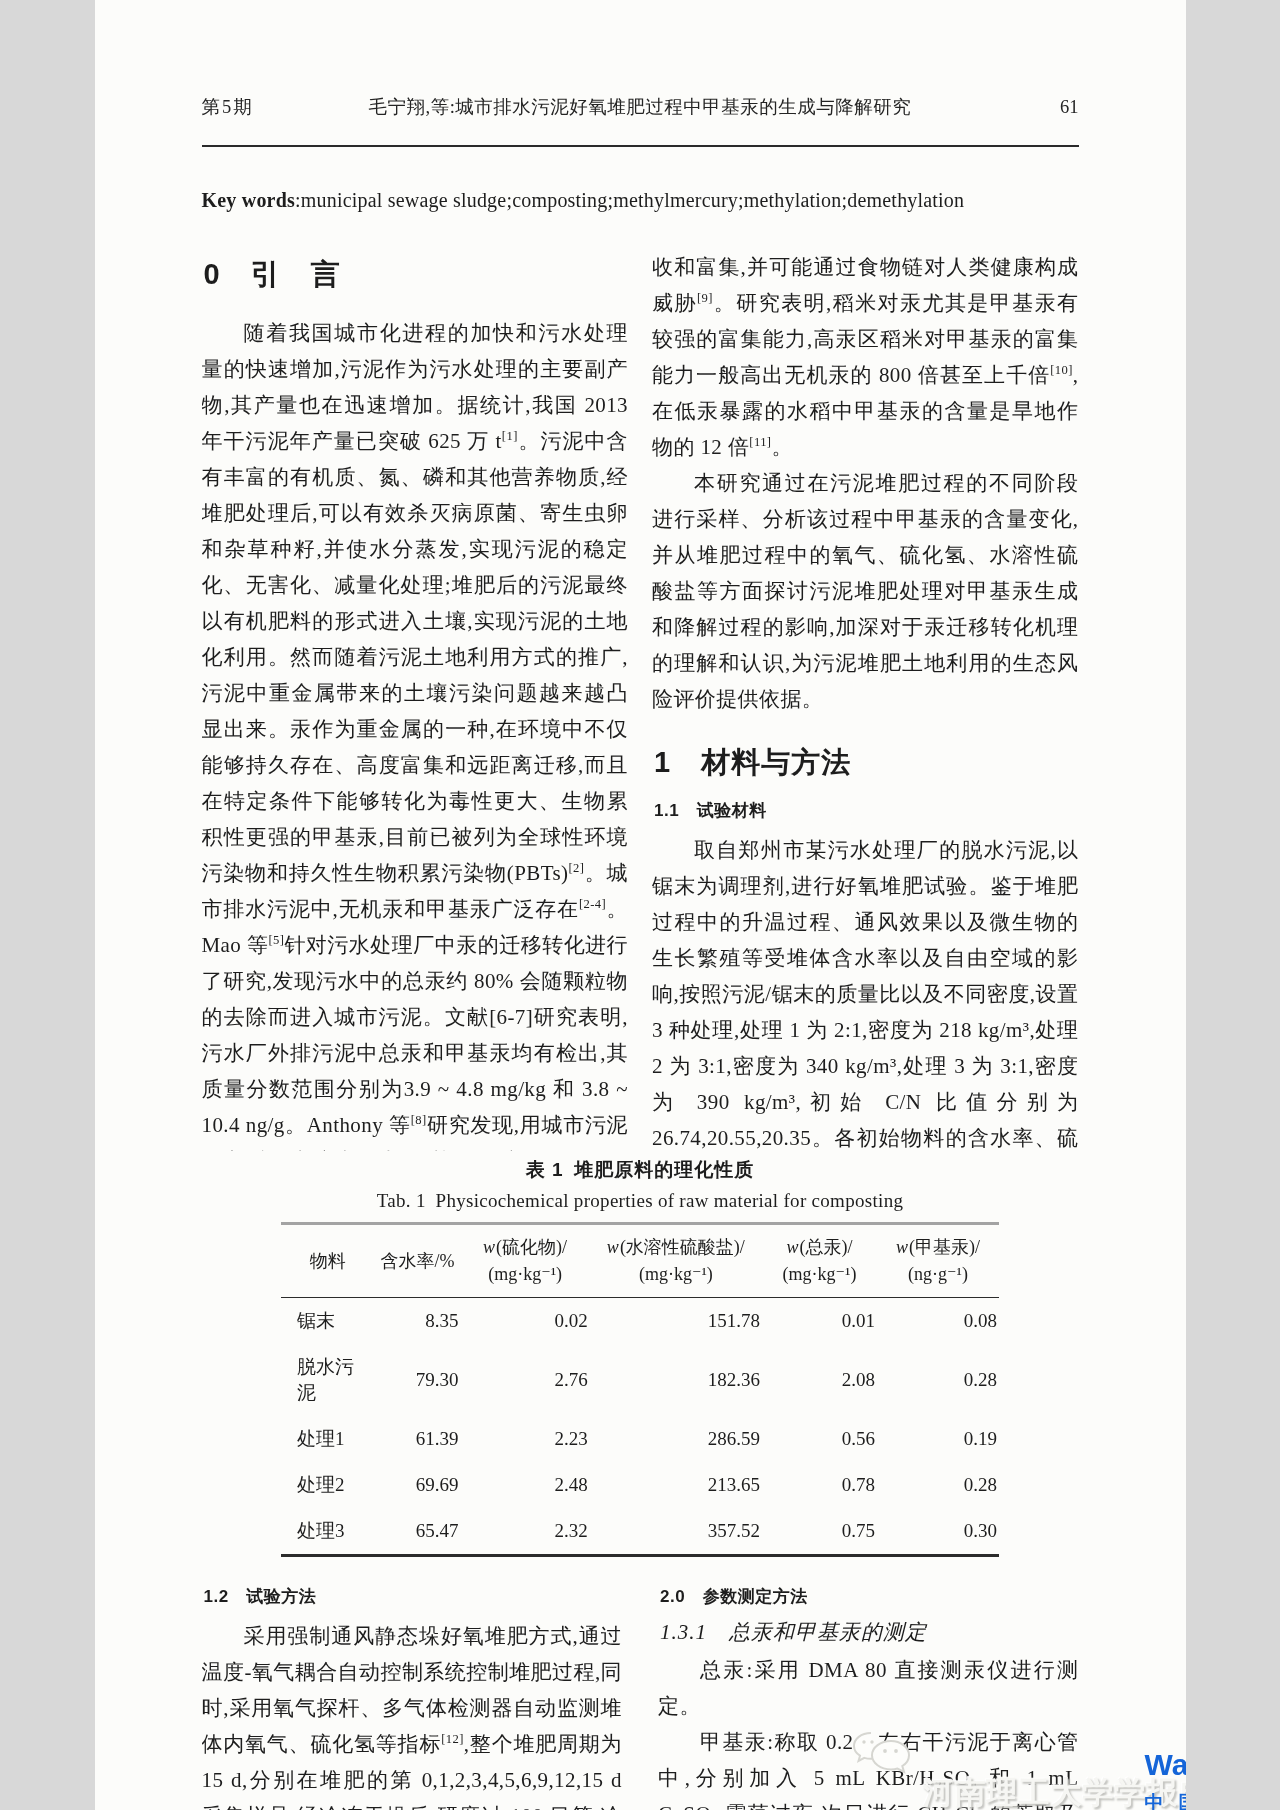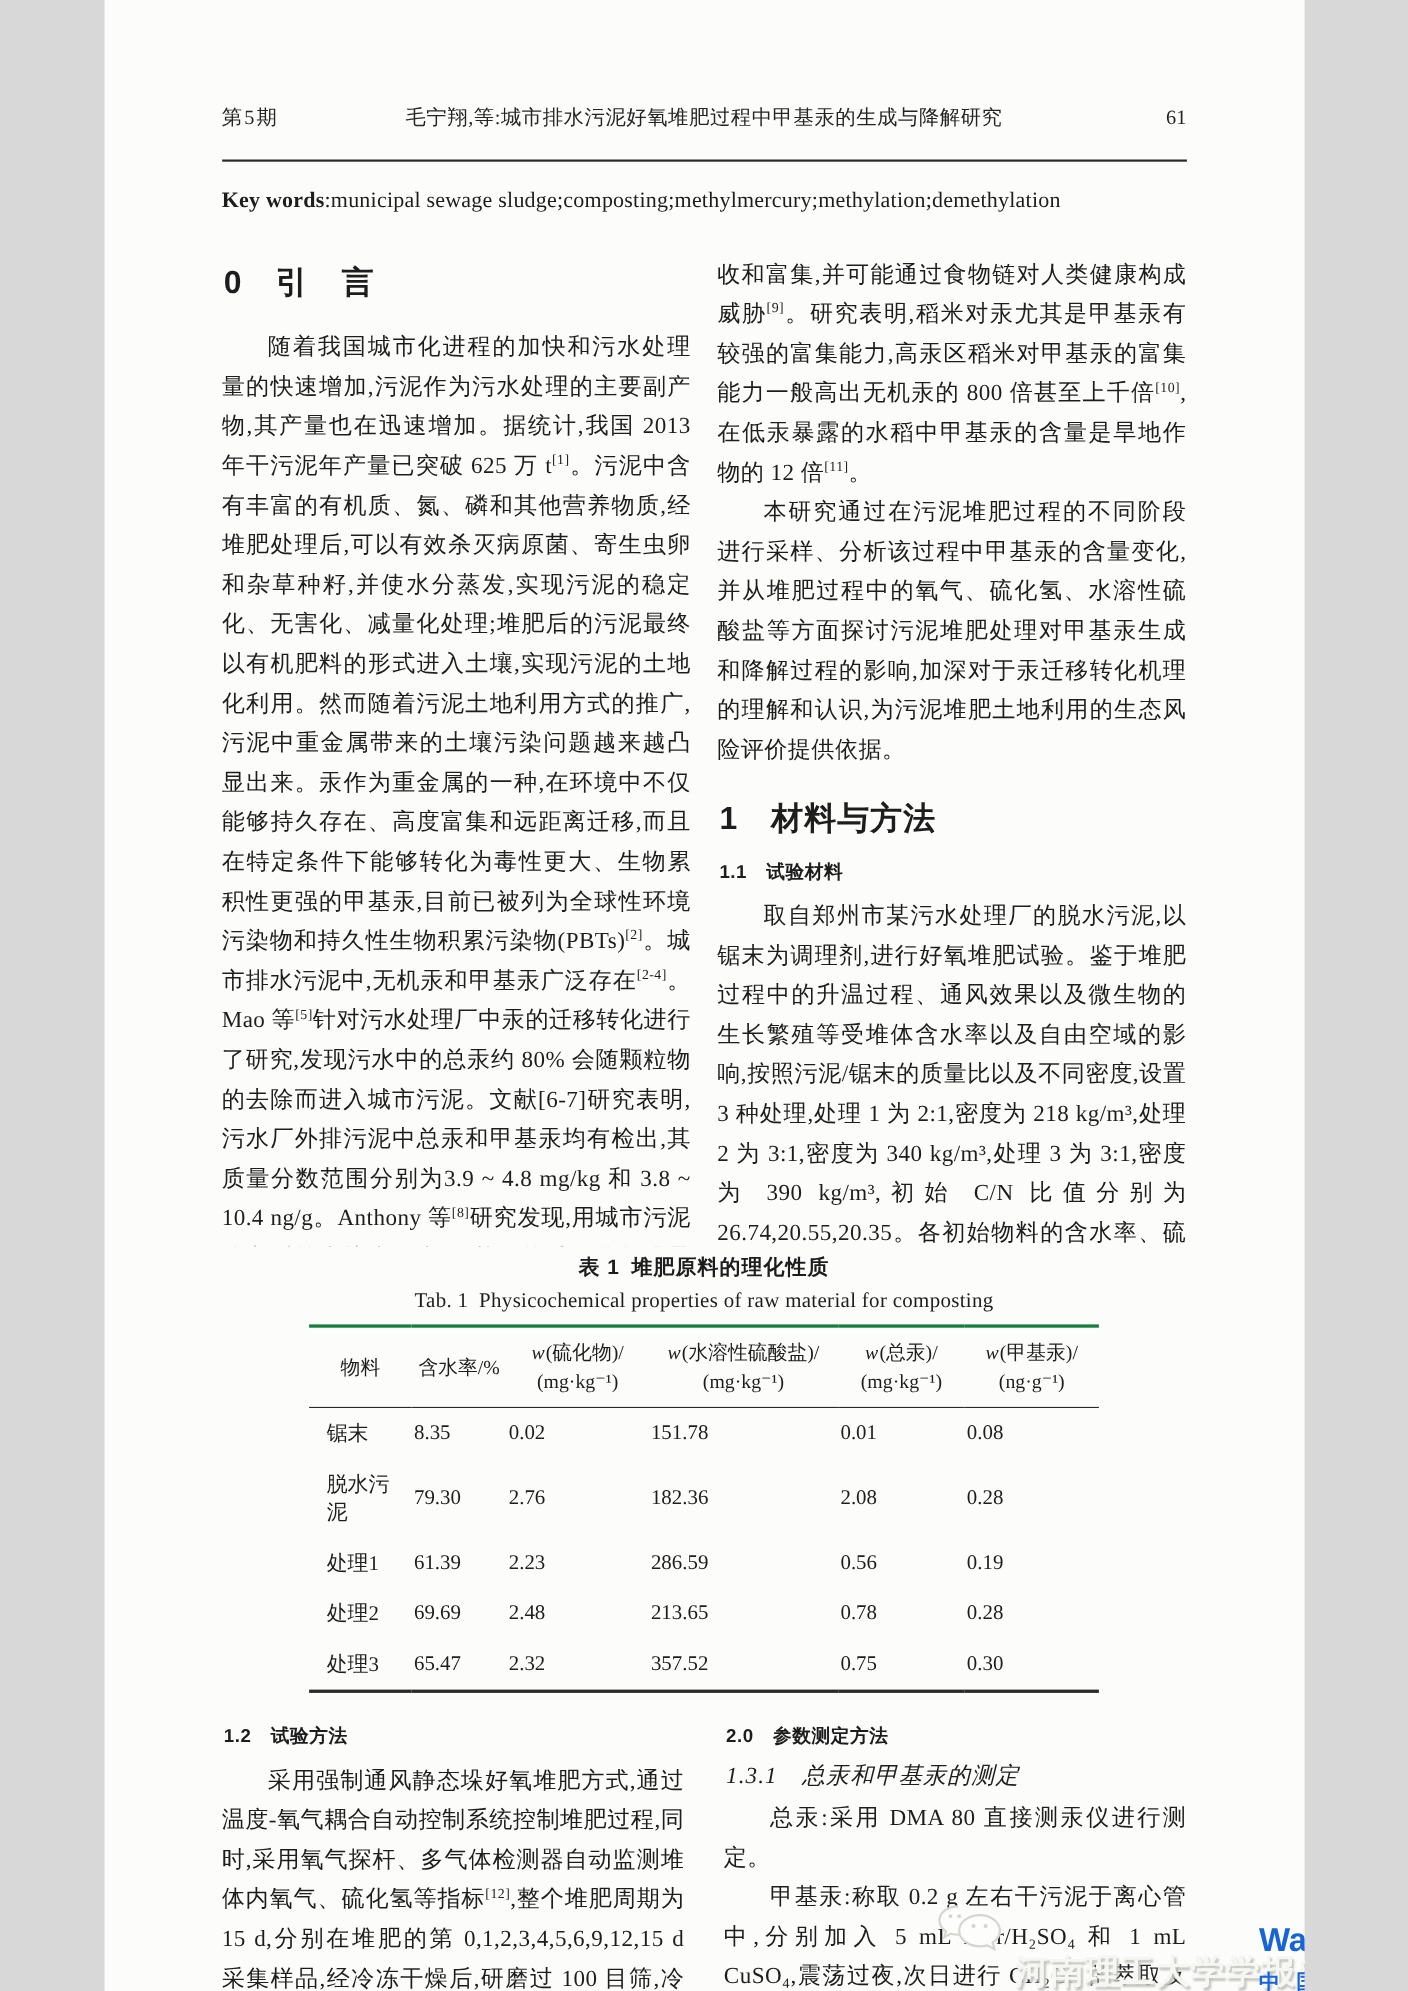--- a/index.html
+++ b/index.html
@@ -12,21 +12,21 @@
   
   .running-head {
     display:grid; grid-template-columns:150px 1fr 150px; align-items:baseline;
     padding-top:94px; font-size:18.5px; color:#242424;
   }
   .rh-issue { text-align:left; letter-spacing:2px; }
   .rh-title { text-align:center; letter-spacing:0.5px; }
   .rh-page { text-align:right; }
   .head-rule { border-bottom:2.5px solid #2a2a2a; margin-top:26px; }
   
-  .keywords { margin-top:24px; font-size:20px; letter-spacing:0.2px; }
+  .keywords { margin-top:42px; font-size:20px; letter-spacing:0.2px; }
   .kw-label { font-weight:bold; }
   
   .cols { display:flex; gap:24px; margin-top:37px; height:902px; overflow:hidden; }
   .cols2 { display:flex; gap:36px; margin-top:14px; height:345px; overflow:hidden; }
   .col { width:515px; }
   .col p { margin:0; font-size:21px; line-height:36px; text-align:justify; letter-spacing:0.4px; }
   .indent { text-indent:2em; }
   sup { font-size:0.6em; line-height:0; }
   .h1 {
     font-family:"Liberation Sans","DejaVu Sans",sans-serif;
@@ -40,27 +40,27 @@
   .h3 { font-style:italic; font-size:21px; margin:4px 0 6px 2px; letter-spacing:1px; }
   
   .tblblock { margin-top:6px; }
   .cap-cn {
     text-align:center; font-family:"Liberation Sans","DejaVu Sans",sans-serif;
     font-weight:bold; font-size:19px; letter-spacing:1px;
   }
   .cap-en { text-align:center; font-size:19px; margin-top:7px; letter-spacing:0.3px; }
   table.t1 {
     width:718px; margin:10px auto 0; border-collapse:collapse;
-    border-top:3px solid #15803d; border-bottom:3px solid #2b2b2b;
+    border-top:3px solid #a3a3a3; border-bottom:3px solid #2b2b2b;
   }
   table.t1 thead th {
     border-bottom:1.5px solid #2b2b2b; font-weight:normal; font-size:18px;
     padding:9px 2px; line-height:27px; vertical-align:middle; text-align:center;
   }
-  table.t1 tbody td { font-size:19px; padding:10px 2px; text-align:left; }
+  table.t1 tbody td { font-size:19px; padding:10px 2px; text-align:right; }
   table.t1 td.mat { text-align:left; padding-left:16px; }
   .tvar { font-style:italic; margin-right:1px; }
   .thl2:empty { display:none; }
   
   .wm-icon { position:absolute; left:756px; top:1729px; }
   .wm-title {
     position:absolute; left:828px; top:1772px; white-space:nowrap;
     font-family:"Liberation Sans","DejaVu Sans",sans-serif; font-weight:bold;
     font-size:31px; letter-spacing:1px; color:#f6f6f3;
     text-shadow:2px 2px 2px #c3c3bf, -1px -1px 1px #ffffff;

